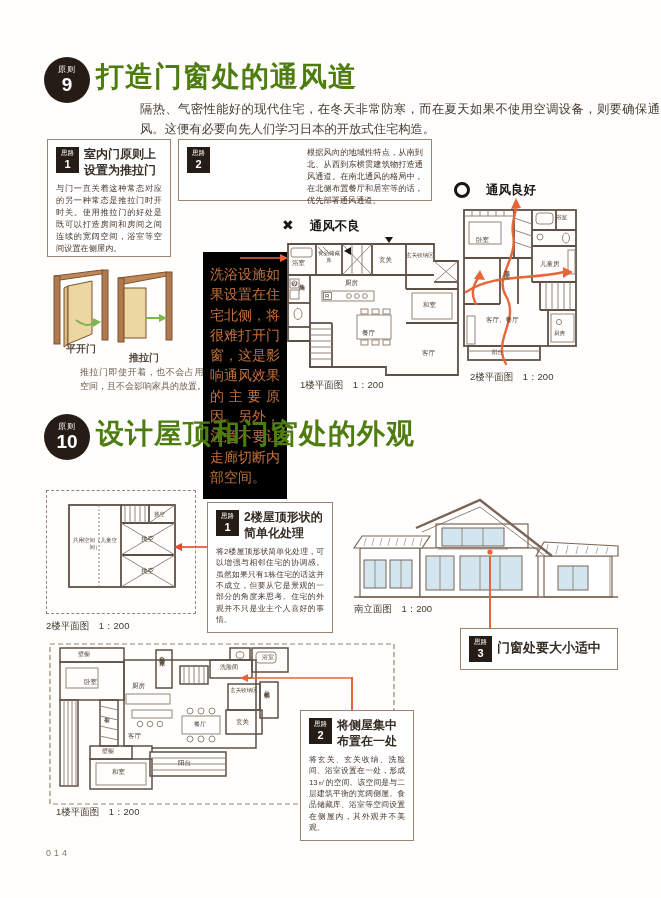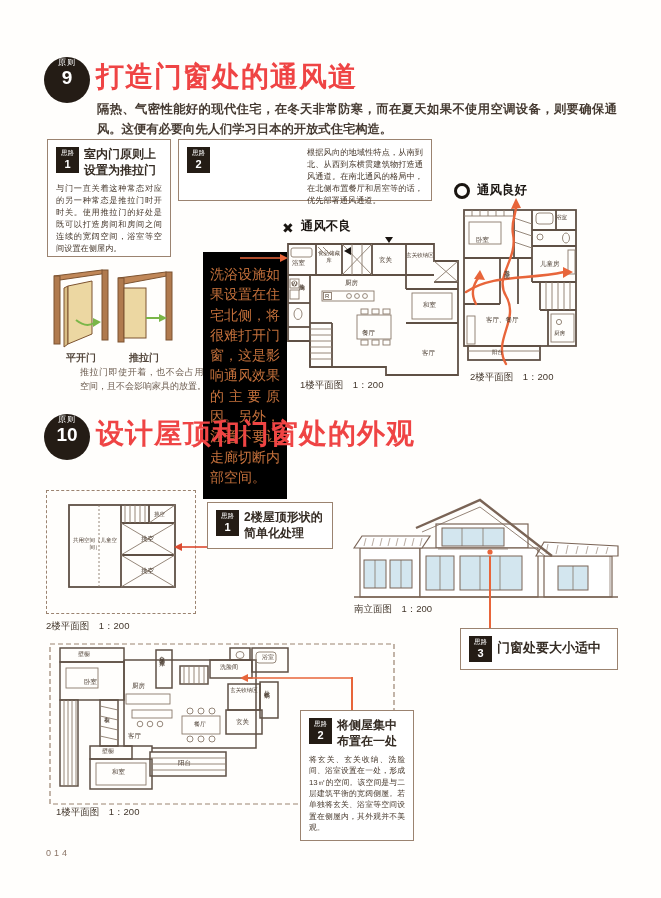--- a/index.html
+++ b/index.html
@@ -1,40 +1,40 @@
 <!DOCTYPE html>
 <html><head>
 <meta charset="utf-8">
 <style>
   html,body{margin:0;padding:0;background:#e8e8e8;}
   .page{position:relative;width:661px;height:898px;background:#fffefc;margin:0 auto;overflow:hidden;
         font-family:"Liberation Sans","DejaVu Sans",sans-serif;color:#3c3127;}
   .abs{position:absolute;}
   
   .p-badge{width:46px;height:46px;border-radius:50%;background:#241c15;color:#fff;text-align:center;}
-  .pb-t{display:block;font-size:8px;letter-spacing:1px;}
+  .pb-t{display:block;font-size:8px;margin-top:7px;letter-spacing:1px;}
   .pb-n{display:block;font-size:19px;font-weight:bold;line-height:1;}
-  .sec-title{font-size:28px;font-weight:bold;color:#ef4444;letter-spacing:1px;white-space:nowrap;}
-  .sec-intro{font-size:12.3px;font-weight:bold;color:#453a31;line-height:1.62;text-align:justify;}
+  .sec-title{font-size:28px;font-weight:bold;color:#4d7c0f;letter-spacing:1px;white-space:nowrap;}
+  .sec-intro{font-size:12.3px;font-weight:normal;color:#453a31;line-height:1.62;text-align:justify;margin-left:43px;}
   
   .idea-box{border:1.2px solid #9b8370;background:#fff;padding:7px 8px;box-sizing:border-box;}
   .idea-head{display:flex;gap:5px;align-items:flex-start;}
   .idea-badge{background:#241c15;color:#fff;width:23px;flex:none;text-align:center;padding:2px 0 3px;}
   .ib-t{display:block;font-size:6.5px;}
   .ib-n{display:block;font-size:11px;font-weight:bold;line-height:1.1;}
   .idea-title{font-size:12px;font-weight:bold;color:#352c24;line-height:1.3;}
   .idea-body{font-size:8.2px;color:#46382c;line-height:1.45;margin-top:5px;text-align:justify;}
   
   .rl{position:absolute;font-size:6.5px;color:#4a3c30;line-height:1.2;white-space:nowrap;text-align:center;}
   .rl.w{white-space:normal;}
   .rl.v{writing-mode:vertical-rl;letter-spacing:1px;}
   .plan-caption{position:absolute;font-size:9.5px;color:#43372c;white-space:nowrap;}
   .annotation{background:#000000;color:#c4703b;font-size:14px;line-height:1.45;padding:12px 7px;
               text-align:justify;box-sizing:border-box;}
-  .status{display:flex;align-items:flex-end;gap:7px;font-weight:bold;font-size:12.5px;color:#1a1511;white-space:nowrap;}
+  .status{display:flex;align-items:flex-start;gap:16px;font-weight:bold;font-size:12.5px;color:#1a1511;white-space:nowrap;}
   .xmark{font-size:14px;line-height:1;}
   .good-ring{width:10px;height:10px;border:3.5px solid #1a1511;border-radius:50%;flex:none;}
   .door-label{position:absolute;font-size:10px;font-weight:bold;color:#54473c;}
   .door-caption{position:absolute;font-size:9px;color:#6d5d50;line-height:1.5;text-align:justify;}
   .oline{position:absolute;background:#e8653a;}
   .pagenum{position:absolute;font-size:9px;letter-spacing:3px;color:#8a7466;}
   .dashedbox{border:1.4px dashed #9b8370;box-sizing:border-box;}
 </style>
 </head>
 <body>
@@ -85,21 +85,21 @@
     </g>
     <g stroke="#7ab648" stroke-width="2" fill="none">
       <path d="M28,58 q10,8 18,3"></path>
       <path d="M98,56 h14"></path>
     </g>
     <g fill="#7ab648" stroke="none">
       <polygon points="45,56 53,60 45,65"></polygon>
       <polygon points="111,52 119,56 111,60"></polygon>
     </g>
   </svg>
-  <div class="door-label" style="left:66px;top:351px;">平开门</div>
+  <div class="door-label" style="left:66px;top:342px;">平开门</div>
   <div class="door-label" style="left:129px;top:351px;">推拉门</div>
   <div class="door-caption" style="left:46px;top:366px;width:152px;margin-left:34px;">推拉门即使开着，也不会占用周围的空间，且不会影响家具的放置。</div>
 
   <div class="annotation abs" style="left:203px;top:252px;width:84px;">洗浴设施如果设置在住宅北侧，将很难打开门窗，这是影响通风效果的主要原因。另外，注意不要让走廊切断内部空间。</div>
   <svg class="abs" style="left:238px;top:252px;" width="52" height="12" viewBox="0 0 52 12">
     <line x1="2" y1="6" x2="44" y2="6" stroke="#e8653a" stroke-width="1.6"></line>
     <polygon points="42,2 50,6 42,10" fill="#e8653a"></polygon>
   </svg>
 
   <div class="status abs" style="left:282px;top:218px;">
@@ -288,20 +288,21 @@
   </svg>
 
   <div class="idea-box abs" style="left:207px;top:502px;width:126px;">
     <div class="idea-head">
       <div class="idea-badge">
         <span class="ib-t">思路</span>
         <span class="ib-n">1</span>
       </div>
       <div class="idea-title">2楼屋顶形状的简单化处理</div>
     </div>
+    <div class="idea-body" style="font-size:7.8px;">将2楼屋顶形状简单化处理，可以增强与相邻住宅的协调感。虽然如果只有1栋住宅的话这并不成立，但要从它是景观的一部分的角度来思考。住宅的外观并不只是业主个人喜好的事情。</div>
   </div>
 
   <div class="abs" style="left:352px;top:490px;width:268px;height:116px;">
     <svg width="268" height="116" viewBox="0 0 268 116">
       <g fill="#fff" stroke="#7a6456" stroke-width="1.2">
         <rect x="8" y="58" width="60" height="49"></rect>
         <rect x="192" y="66" width="68" height="41"></rect>
         <rect x="84" y="34" width="92" height="24"></rect>
         <rect x="68" y="58" width="118" height="49"></rect>
         <polygon points="2,58 10,46 78,46 70,58"></polygon>
@@ -446,17 +447,17 @@
   <div class="oline" style="left:351px;top:677px;width:1.5px;height:33px;"></div>
 
   <div class="idea-box abs" style="left:300px;top:710px;width:114px;z-index:3;">
     <div class="idea-head">
       <div class="idea-badge">
         <span class="ib-t">思路</span>
         <span class="ib-n">2</span>
       </div>
       <div class="idea-title">将侧屋集中布置在一处</div>
     </div>
-    <div class="idea-body" style="font-size:7.8px;">将玄关、玄关收纳、洗脸间、浴室设置在一处，形成13㎡的空间。该空间是与二层建筑平衡的宽阔侧屋。若单独将玄关、浴室等空间设置在侧屋内，其外观并不美观。</div>
+    <div class="idea-body" style="font-size:7.8px;">将玄关、玄关收纳、洗脸间、浴室设置在一处，形成13㎡的空间。该空间是与二层建筑平衡的宽阔侧屋。食品储藏库、浴室等空间设置在侧屋内，其外观并不美观。</div>
   </div>
 
   <div class="pagenum" style="left:46px;top:848px;">014</div>
 </div>
 
 </body></html>

